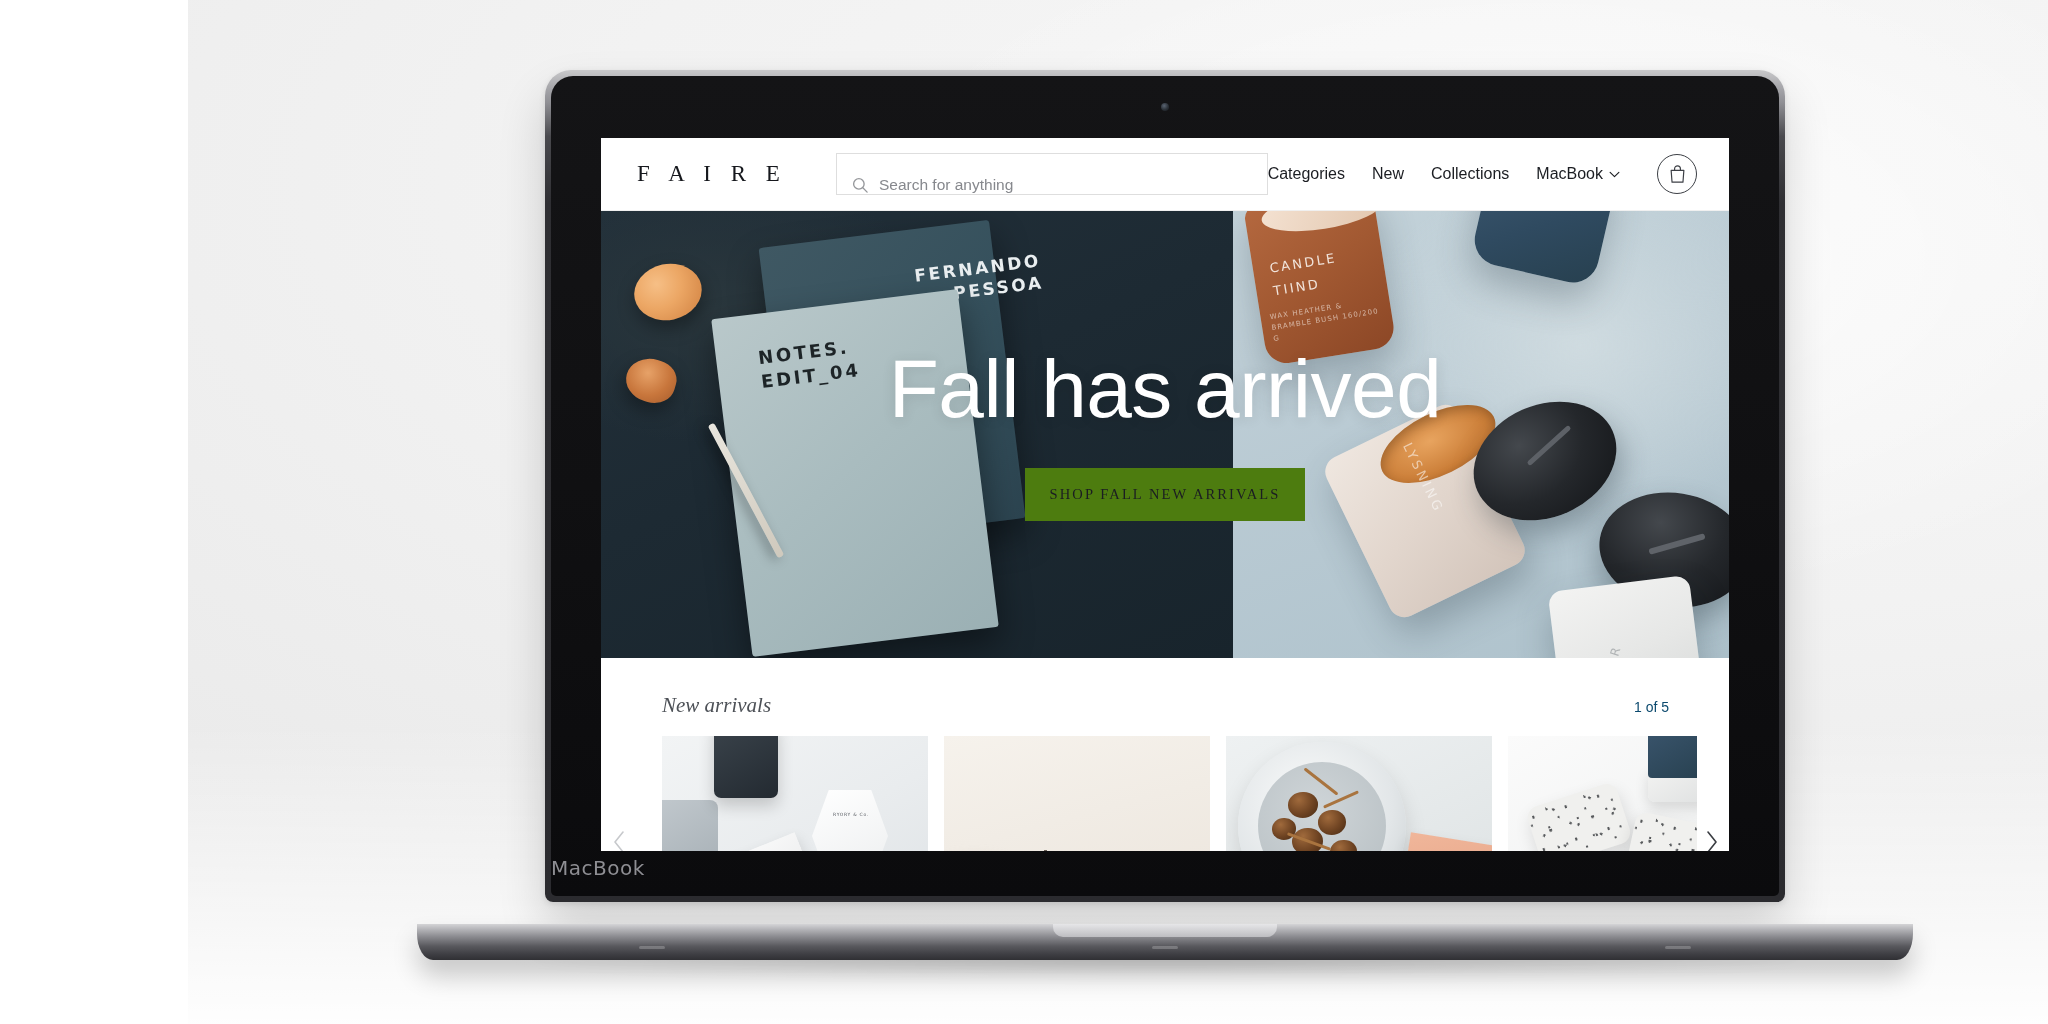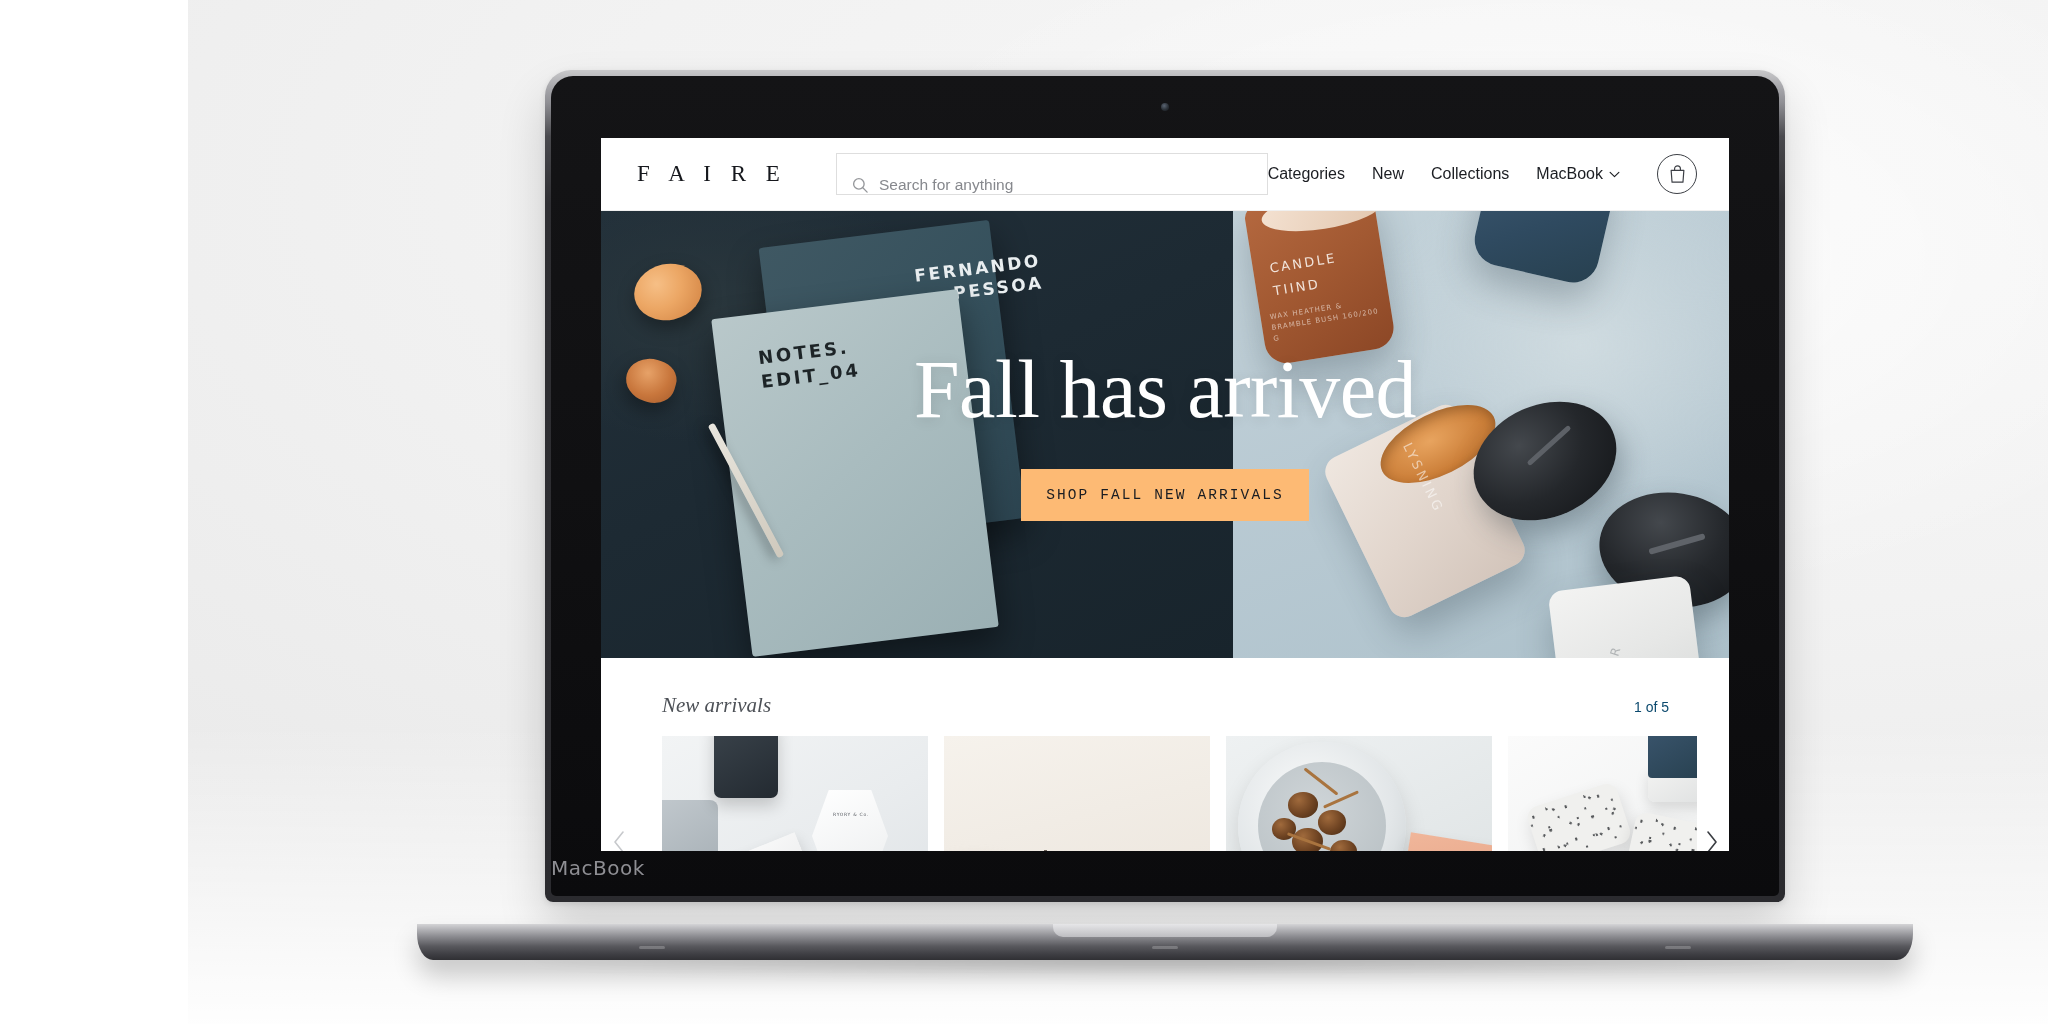--- a/index.html
+++ b/index.html
@@ -230,28 +230,28 @@
     position:absolute; left:336px; top:406px; width:110px; transform:rotate(-73deg);
     color:rgba(130,135,138,.55); font-family:"DejaVu Sans", sans-serif;
     font-size:12px; letter-spacing:3px;
   }
   
   #hero-copy {
     position:absolute; inset:0; display:flex; flex-direction:column;
     align-items:center; justify-content:center; z-index:5;
   }
   #hero-title {
-    font-family:Liberation Serif, serif; font-weight:400;
+    font-family:Liberation Sans, sans-serif; font-weight:400;
     font-size:82px; color:#ffffff; line-height:1; letter-spacing:-.5px;
     text-shadow:0 2px 14px rgba(0,0,0,.12); white-space:nowrap;
   }
   #hero-cta {
-    margin-top:38px; background:#fdba74; color:#1b1d22; border:0; cursor:pointer;
+    margin-top:38px; background:#4d7c0f; color:#1b1d22; border:0; cursor:pointer;
     padding:18px 25px; font-size:14.5px; letter-spacing:2.1px; font-weight:400;
-    font-family:Liberation Mono, monospace; white-space:nowrap;
+    font-family:Liberation Serif, serif; white-space:nowrap;
   }
 
   
   #carousel { flex:1; background:#fff; position:relative; padding:8px 32px; }
   #car-head {
     display:flex; align-items:baseline; padding:27px 28px 0 29px;
   }
   #car-title {
     font-family:"Liberation Serif", serif; font-style:italic;
     font-size:21px; color:#4d5157;

